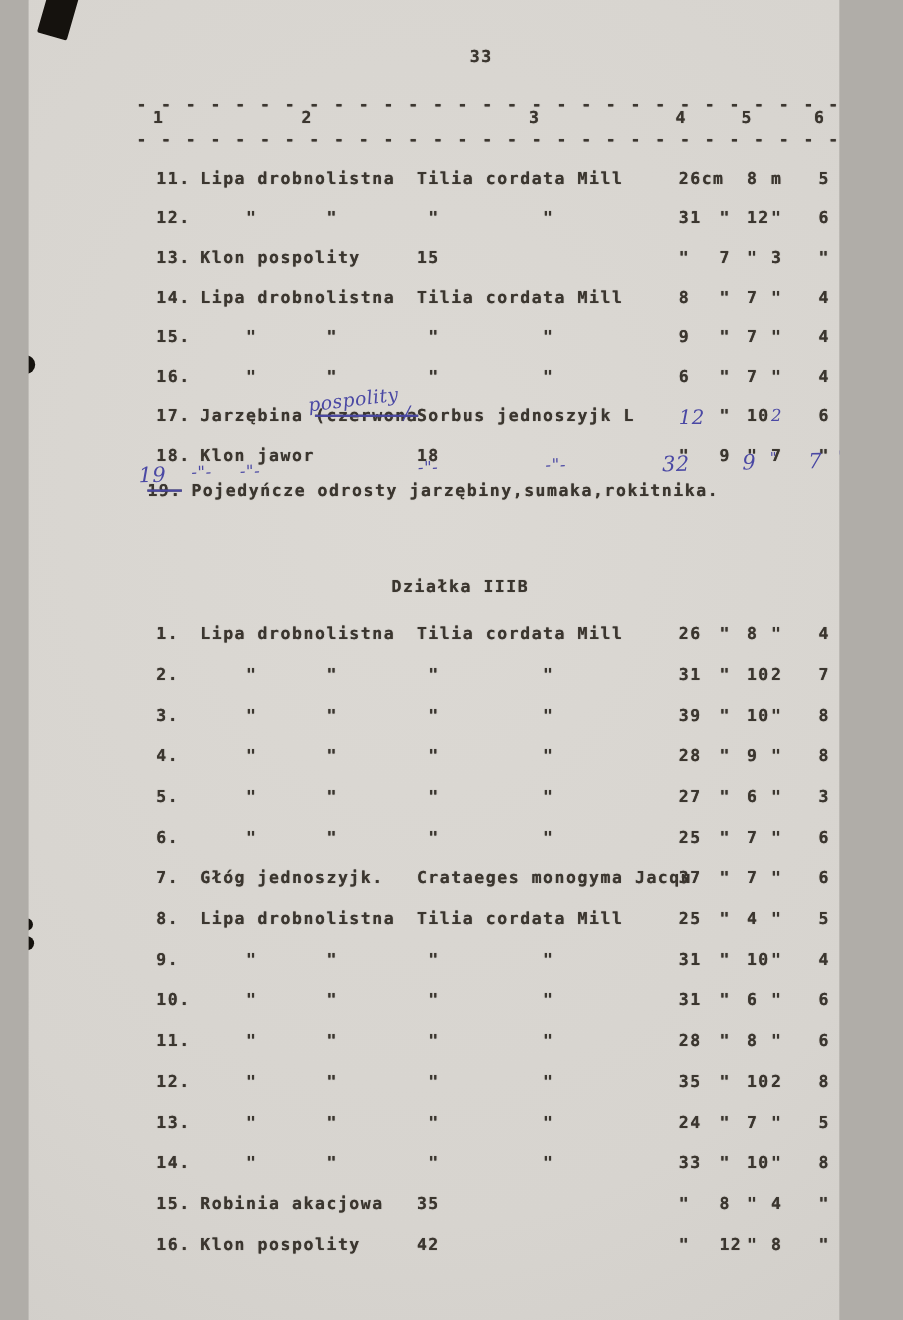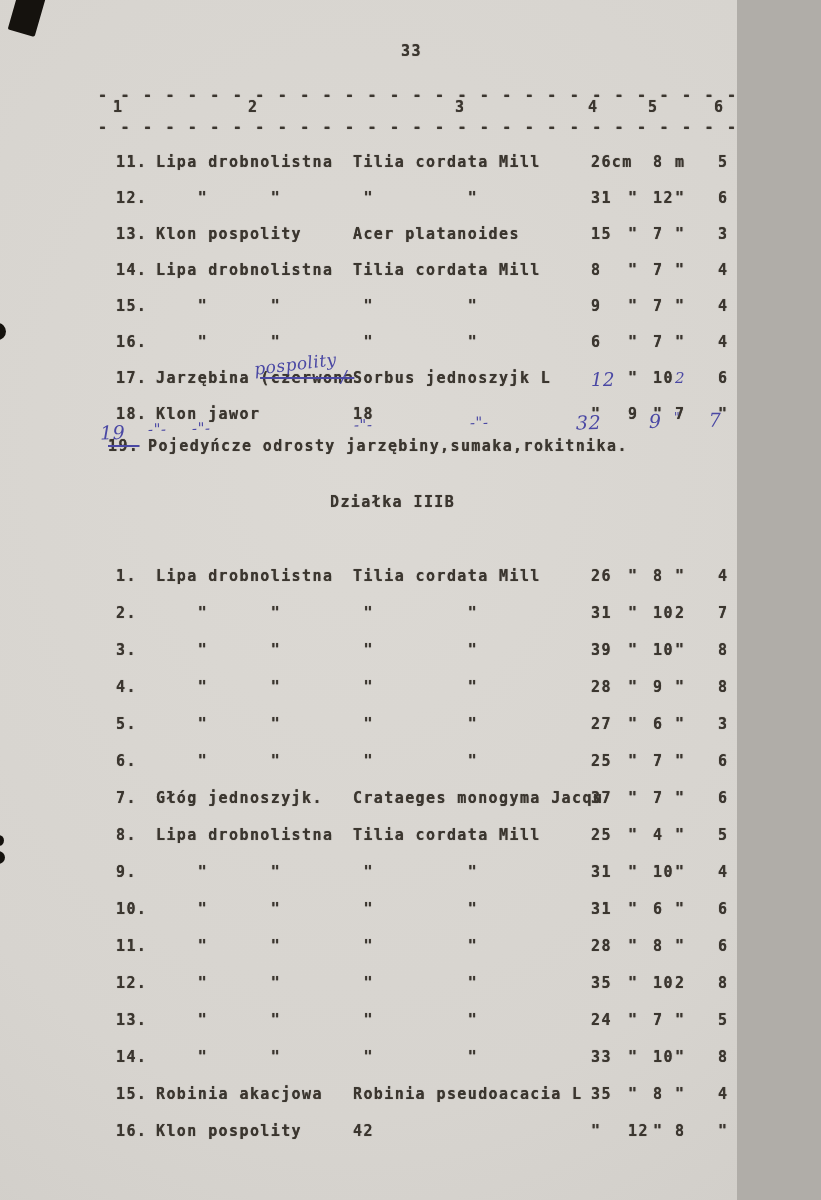--- a/index.html
+++ b/index.html
@@ -5,20 +5,21 @@
   * { margin:0; padding:0; box-sizing:border-box; }
   html,body { width:821px; height:1200px; }
   body { background:#b0ada8; }
 
   .paper {
     position:relative; width:737px; height:1200px; overflow:hidden;
     background: radial-gradient(130% 100% at 48% 38%, #dcd9d4 0%, #d7d4cf 55%, #cbc8c3 100%);
     font-family:"DejaVu Sans Mono","Liberation Mono",monospace;
     font-weight:700; font-size:15px; letter-spacing:1.4px; color:#3b362f;
     text-shadow:0 0 0.7px rgba(52,46,40,.85);
+    margin-left:26px;
   }
 
   .page-num { position:absolute; top:42px; left:401px; }
 
   
   .hdr { position:absolute; top:86px; left:98px; width:712px; height:54px; }
   .dash { position:absolute; left:0; height:18px; overflow:hidden; white-space:nowrap; letter-spacing:2.2px; }
   .dash.d1 { top:0; width:698px; }
   .dash.d2 { top:32px; width:708px; }
   .nums { position:absolute; top:12px; left:0; width:100%; height:20px; }
@@ -53,21 +54,21 @@
   .hr-no { left:2px;  font-size:19px !important; }
   .hr-m1 { left:50px; } .hr-m2 { left:94px; } .hr-m3 { left:256px; } .hr-m4 { left:372px; }
   .hr-v1 { left:478px; font-size:19px !important; }
   .hr-v2 { left:551px; font-size:19px !important; }
   .hr-u2 { left:576px; font-size:13px !important; }
   .hr-v3 { left:611px; font-size:19px !important; }
   .hr-u3 { left:638px; font-size:13px !important; }
 
   .note-row { position:absolute; top:437px; left:108px; display:grid; grid-template-columns:40px auto; white-space:pre; }
 
-  .heading { position:absolute; top:493px; left:330px; }
+  .heading { position:absolute; top:524px; left:330px; }
 
   .scribble { position:absolute; left:640px; top:-2px; }
 
   
   .artifact { position:absolute; background:#15120e; }
   .corner { left:13px; top:-9px; width:28px; height:43px; transform:rotate(16deg); border-radius:2px; }
   .nub1 { left:-3px; top:323px; width:9px;  height:17px; border-radius:0 9px 9px 0; }
   .nub2 { left:-3px; top:835px; width:7px;  height:11px; border-radius:0 7px 7px 0; }
   .nub3 { left:-4px; top:851px; width:9px;  height:13px; border-radius:0 8px 8px 0; }
 </style>
@@ -116,21 +117,20 @@
         <span class="c v">31</span>
         <span class="c u">"</span>
         <span class="c v">12</span>
         <span class="c u">"</span>
         <span class="c v">6</span>
         <span class="c u">"</span>
       </div>
       <div class="row">
         <span class="c no">13.</span>
         <span class="c c2"><span class="c t">Klon pospolity</span></span>
-        <span class="c c3"><span class="c t">Acer platanoides</span></span>
         <span class="c v">15</span>
         <span class="c u">"</span>
         <span class="c v">7</span>
         <span class="c u">"</span>
         <span class="c v">3</span>
         <span class="c u">"</span>
       </div>
       <div class="row">
         <span class="c no">14.</span>
         <span class="c c2"><span class="c t">Lipa drobnolistna</span></span>
@@ -358,21 +358,20 @@
         <span class="c v">33</span>
         <span class="c u">"</span>
         <span class="c v">10</span>
         <span class="c u">"</span>
         <span class="c v">8</span>
         <span class="c u">"</span>
       </div>
       <div class="row">
         <span class="c no">15.</span>
         <span class="c c2"><span class="c t">Robinia akacjowa</span></span>
-        <span class="c c3"><span class="c t">Robinia pseudoacacia L</span></span>
         <span class="c v">35</span>
         <span class="c u">"</span>
         <span class="c v">8</span>
         <span class="c u">"</span>
         <span class="c v">4</span>
         <span class="c u">"</span>
         <span class="scribble"><svg width="66" height="22" viewBox="0 0 66 22">
             <path d="M2 14 C7 4 11 17 17 9 C21 4 25 16 31 8 C35 3 40 15 46 8 C50 4 56 14 63 7" fill="none" stroke="#4a48a4" stroke-width="1.5" stroke-linecap="round"></path>
           </svg></span>
       </div>

